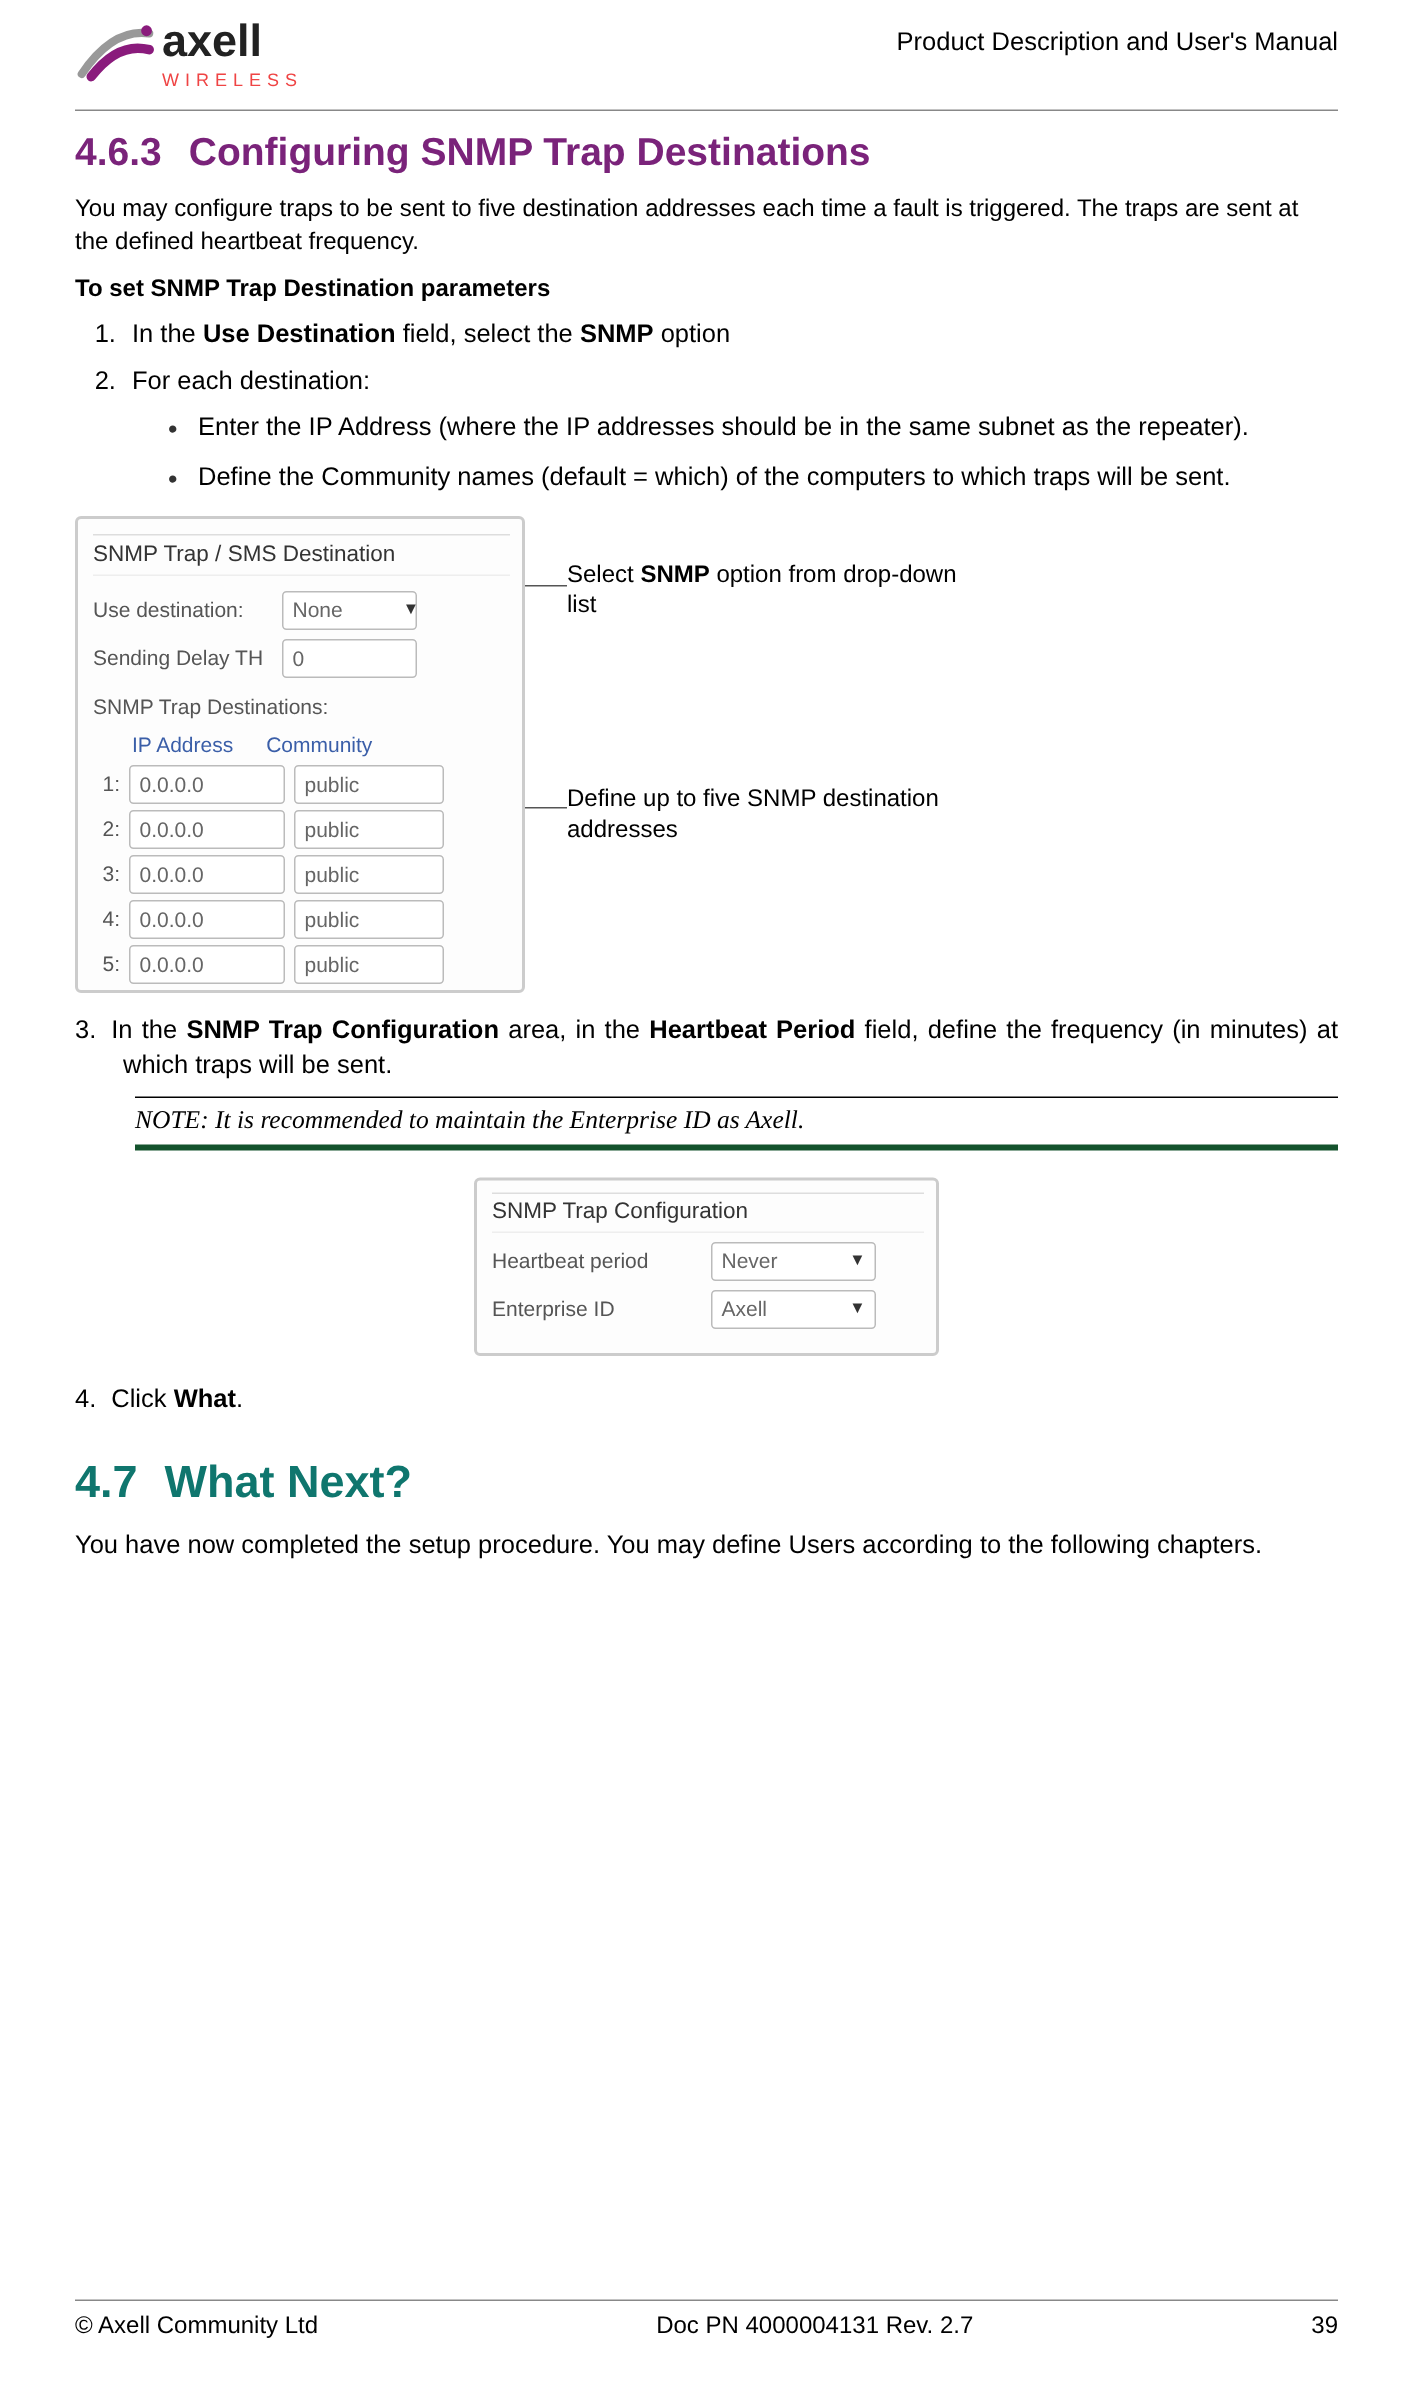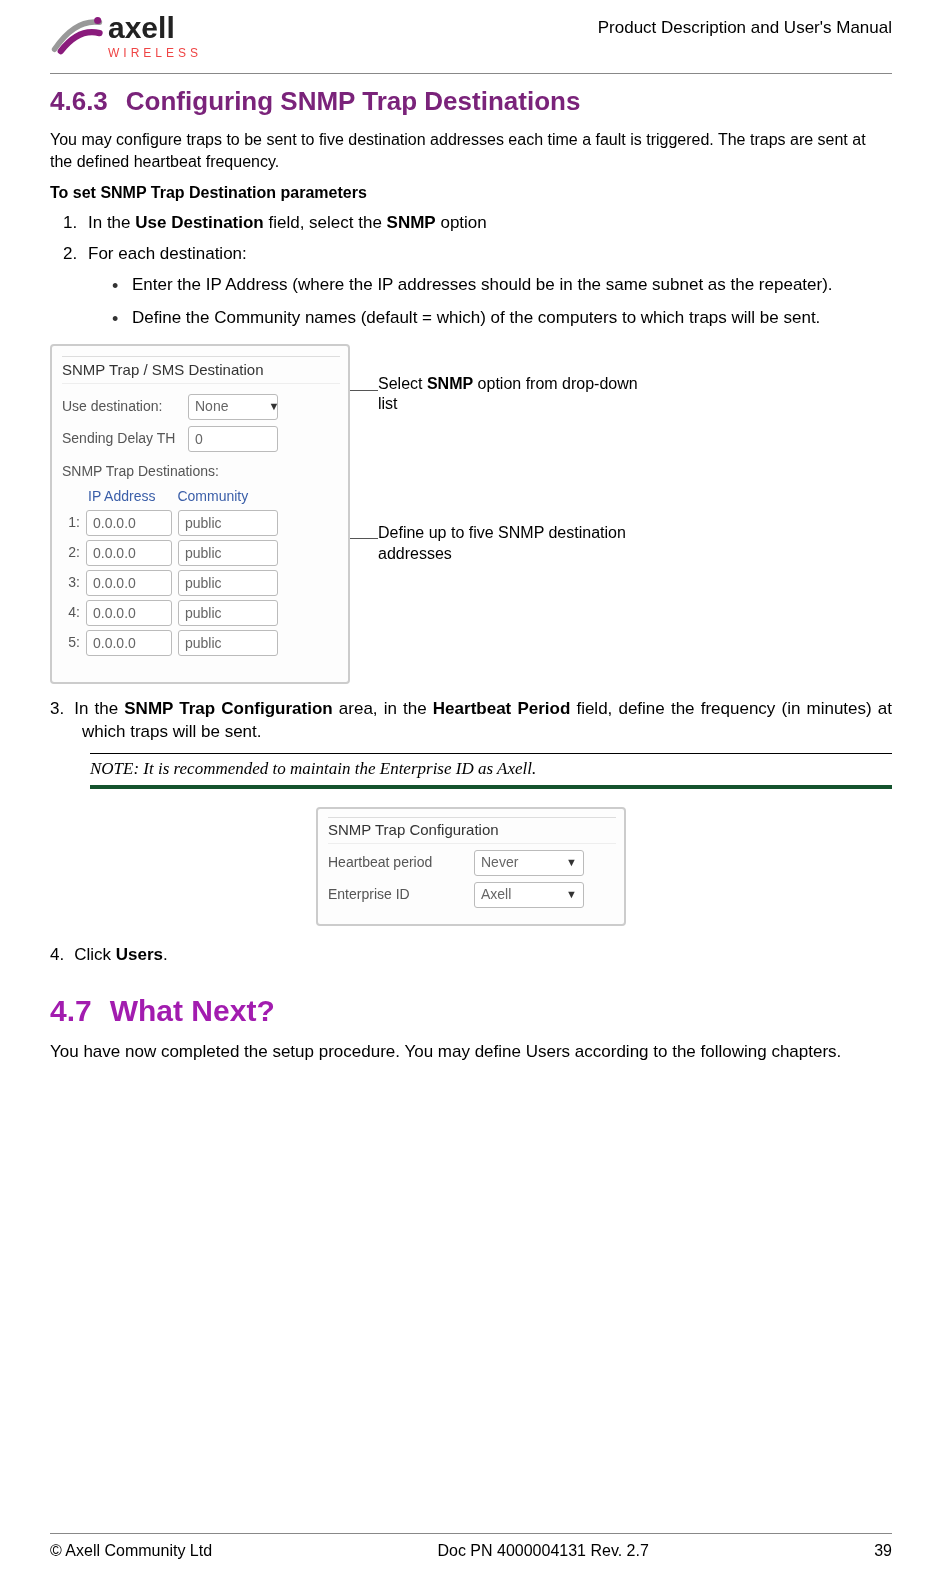--- a/index.html
+++ b/index.html
@@ -53,21 +53,21 @@
     .fig1-wrap {
       display: flex;
       align-items: flex-start;
       gap: 28px;
       margin: 14px 0 14px 0;
     }
     .panel1 {
       width: 300px;
       border: 2px solid #ccc;
       border-radius: 4px;
-      padding: 10px 8px 22px 10px;
+      padding: 10px 8px 0 10px;
       font-family: Arial, sans-serif;
       background: #fdfdfd;
       font-size: 14px;
     }
     .panel-title { color: #333; font-size: 15px; margin-bottom:10px; border-top:1px solid #ddd; border-bottom:1px solid #eee; padding:3px 0; }
     .row { display:flex; align-items:center; margin: 6px 0; gap:6px; color:#555; }
     .row label { width: 120px; font-size: 14px; }
     .sel, .inp {
       border: 1px solid #bbb;
       border-radius: 3px;
@@ -76,21 +76,21 @@
       background: #fff;
       color: #666;
       height: 26px;
     }
     .sel { width: 90px; display:flex; justify-content:space-between; align-items:center;gap:40px; }
     .inp { width: 90px; }
     .dest-title { color:#555; font-size:14px; margin: 10px 0 6px 0; }
     .dest-head { display:flex; gap: 22px; padding-left: 26px; color:#3a5ea8; font-size:14px; margin-bottom:4px; }
     .dest-row { display:flex; align-items:center; gap:6px; margin:4px 0; color:#555; }
     .dest-row .n { width: 18px; text-align:right; }
-    .dest-row .ip { width: 86px; }
+    .dest-row .ip { width: 104px; }
     .dest-row .cm { width: 100px; }
     .annot { font-size: 16px; line-height:1.3; position: relative; }
     .annot-line {
       position: absolute;
       border-top: 1px solid #555;
       height: 1px;
     }
     .step3 { font-family: Verdana, Arial, sans-serif; font-size:17px; margin: 10px 0 10px 32px; text-align: justify;}
     .step3 .leadnum { margin-left:-32px; margin-right:10px; }
     .note-box { border-top: 1px solid #000; border-bottom: 4px solid #14532d; padding: 4px 0; margin: 10px 0 18px 40px; font-family: Georgia, 'Times New Roman', serif; font-style: italic; font-size: 17px; }
@@ -102,21 +102,21 @@
       margin: 6px auto 18px auto;
       font-family: Arial, sans-serif;
       background: #fdfdfd;
       font-size: 14px;
     }
     .panel2 .ptitle { font-size:15px; color:#333; margin-bottom:6px; border-top:1px solid #ddd; border-bottom:1px solid #eee; padding:2px 0;}
     .panel2 .row label { width: 140px; }
     .step4 { font-family: Verdana, Arial, sans-serif; font-size:17px; margin: 6px 0 10px 32px; }
     .step4 .leadnum { margin-left:-32px; margin-right:10px; }
     .h2 {
-      color: #a21caf;
+      color: #0f766e;
       font-size: 30px;
       font-weight: bold;
       margin: 24px 0 10px 0;
     }
     .h2 .num { margin-right: 18px; }
     .body2 { font-family: Verdana, Arial, sans-serif; font-size:17px; text-align: justify; }
     .footer {
       position: absolute;
       bottom: 30px;
       left: 50px; right: 50px;
@@ -246,21 +246,21 @@
   <div class="row">
     <label>Enterprise ID</label>
     <div class="sel" style="width:110px;">
       <span>Axell</span>
       <span class="chev">▼</span>
     </div>
   </div>
 </div>
 
 <p class="step4">
-  <span class="leadnum">4.</span><span>Click </span><span class="bold">Users</span><span>.</span>
+  <span class="leadnum">4.</span><span>Click </span><span class="bold">What</span><span>.</span>
 </p>
 
 <div class="h2">
   <span class="num">4.7</span><span>What Next?</span>
 </div>
 <p class="body2">You have now completed the setup procedure. You may define Users according to the following chapters.</p>
 
 <div class="footer">
   <span>© Axell Community Ltd</span>
   <span>Doc PN 4000004131 Rev. 2.7</span>

